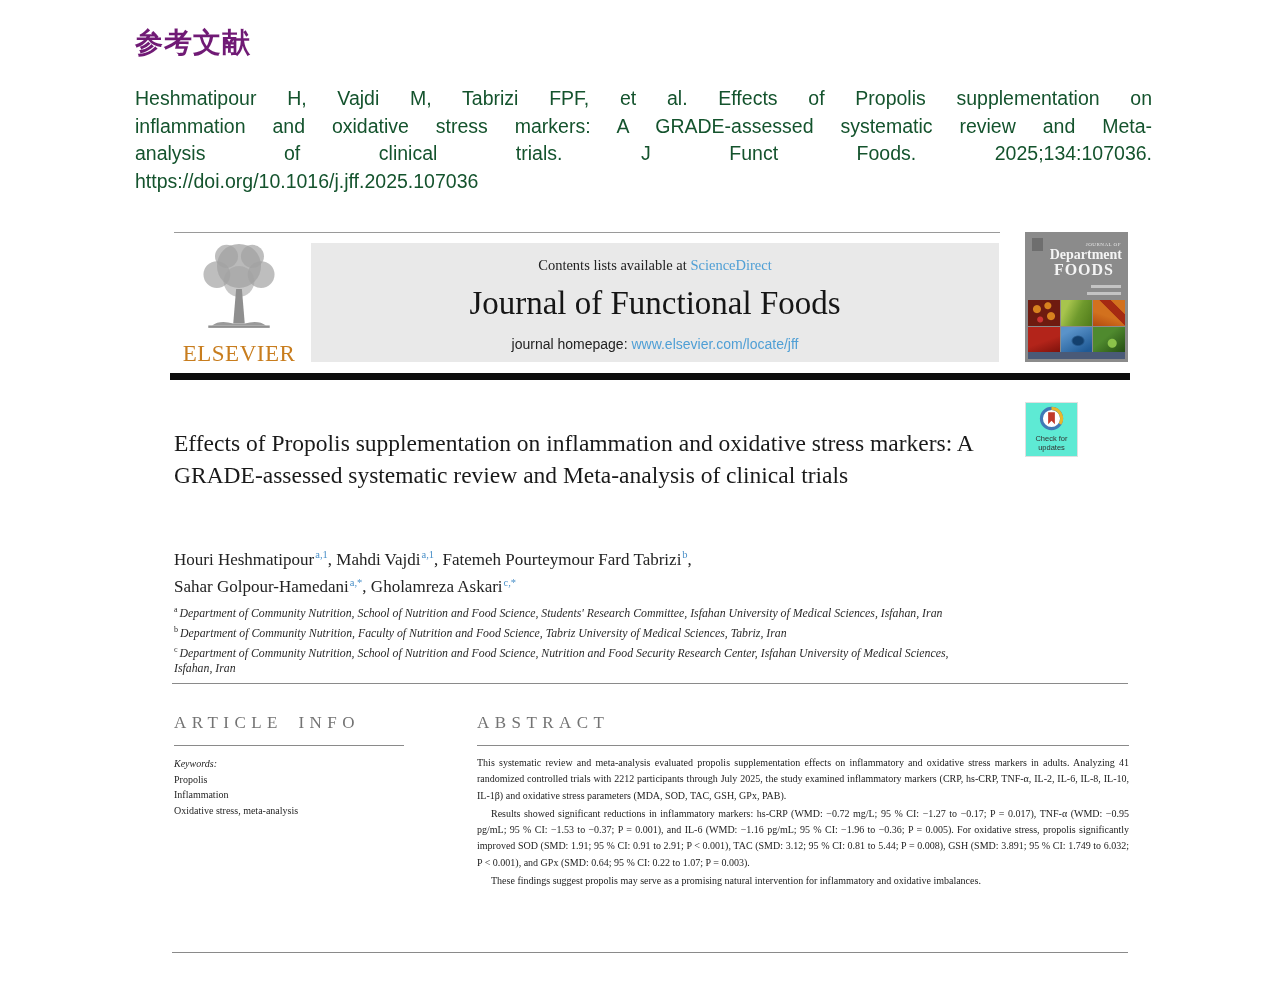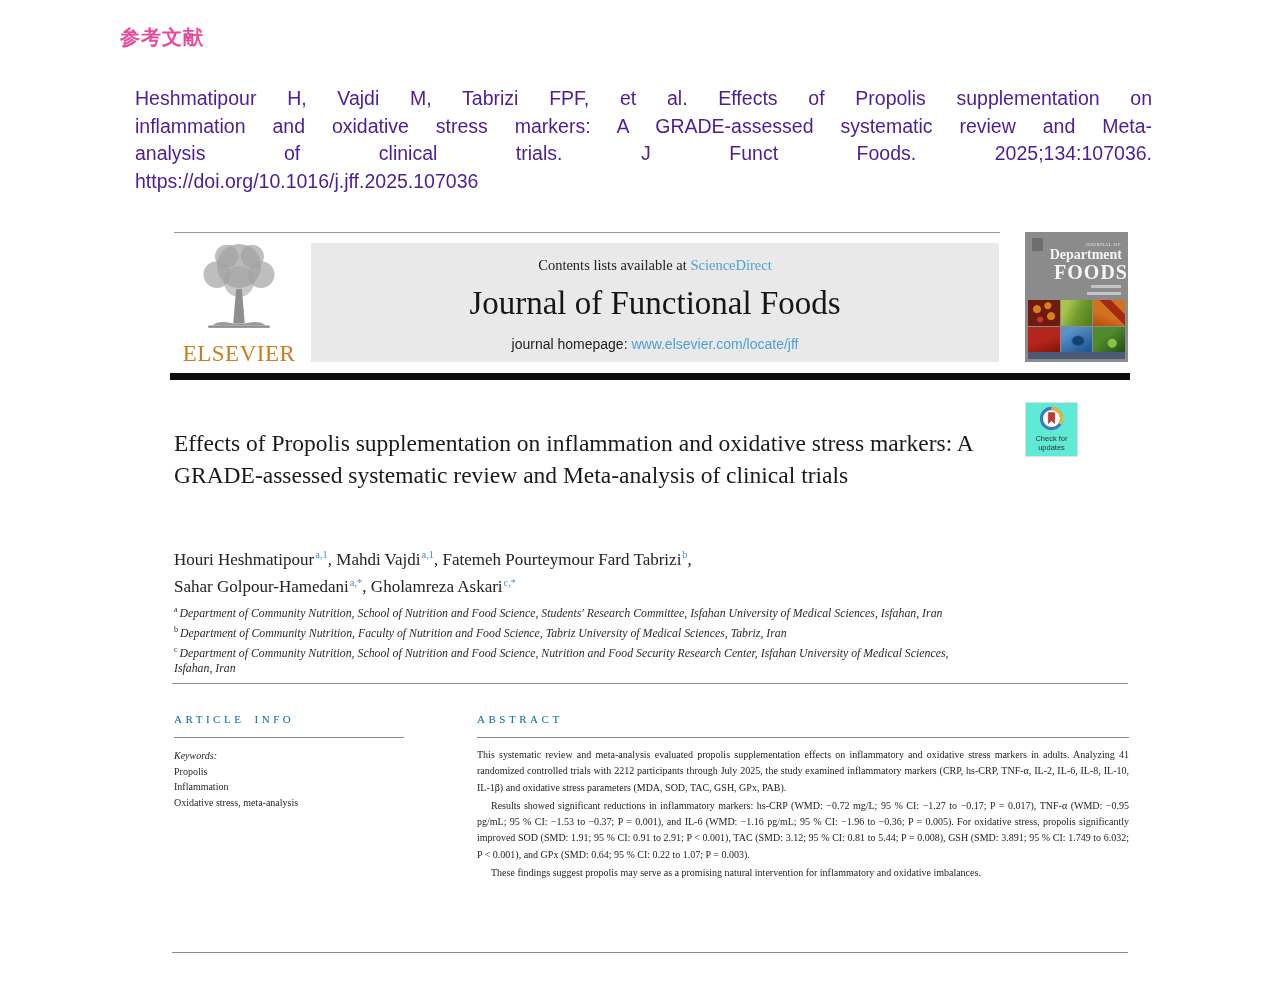--- a/index.html
+++ b/index.html
@@ -1,23 +1,23 @@
 <!DOCTYPE html>
 <html><head>
 <meta charset="utf-8">
 <style>
   * { box-sizing: border-box; margin: 0; padding: 0; }
   html, body { width: 1281px; height: 984px; background: #ffffff; position: relative;
     font-family: "Liberation Sans", sans-serif; overflow: hidden; }
 
   
-  .doc-heading { position: absolute; left: 120px; top: 24px; font-size: 20px;
-    font-weight: 700; color: #ec4899; letter-spacing: 1px; }
+  .doc-heading { position: absolute; left: 135px; top: 24px; font-size: 28px;
+    font-weight: 700; color: #701a75; letter-spacing: 1px; }
   .citation { position: absolute; left: 135px; top: 85px; width: 1017px;
-    font-size: 19.5px; line-height: 27.6px; color: #4c1d95; }
+    font-size: 19.5px; line-height: 27.6px; color: #14532d; }
   .cit-line { text-align: justify; text-align-last: justify; }
   .cit-line.last { text-align: right; text-align-last: left; }
 
   
   .scan { position: absolute; left: 170px; top: 225px; width: 960px; height: 740px;
     background: #fff; color: #1f1f1f; font-family: "Liberation Serif", serif; }
   .rule { position: absolute; height: 1px; background: #9a9a9a; }
   .rule-top { left: 4px; top: 7px; width: 826px; }
   .rule-mid { left: 2px; top: 458px; width: 956px; background: #8a8a8a; }
   .rule-bottom { left: 2px; top: 727px; width: 956px; background: #8a8a8a; }
@@ -37,21 +37,21 @@
 
   
   .cover { position: absolute; left: 855px; top: 7px; width: 103px; height: 130px;
     background: #8b8b8b; overflow: hidden; }
   .cover-mark { position: absolute; left: 7px; top: 6px; width: 11px; height: 13px;
     background: #6e6e6e; }
   .cover-series { position: absolute; right: 7px; top: 10px; font-size: 5px;
     color: #e8e8e8; letter-spacing: 0.5px; }
   .cover-title1 { position: absolute; right: 6px; top: 15px; font-size: 14px;
     font-weight: 700; color: #f4f4f4; }
-  .cover-title2 { position: absolute; right: 0; top: 29px; font-size: 20px;
+  .cover-title2 { position: absolute; right: 14px; top: 29px; font-size: 16px;
     font-weight: 700; letter-spacing: 1px; color: #f4f4f4; }
   .cover-ed1, .cover-ed2 { position: absolute; right: 7px; height: 3px;
     background: #c4c4c4; }
   .cover-ed1 { top: 53px; width: 30px; }
   .cover-ed2 { top: 60px; width: 34px; }
   .cover-grid { position: absolute; left: 3px; top: 68px; width: 97px; height: 52px;
     display: grid; grid-template-columns: 1fr 1fr 1fr; grid-template-rows: 1fr 1fr;
     gap: 1px; }
   .tile { width: 100%; height: 100%; }
   .t1 { background-color: #6e1b10;
@@ -85,21 +85,21 @@
   .authors { position: absolute; left: 4px; top: 318px; width: 725px;
     font-size: 17px; line-height: 23px; color: #222; }
   .authors sup { font-size: 10.5px; color: #4a90c8; margin-left: 1px; }
   .affils { position: absolute; left: 4px; top: 377px; width: 956px;
     font-size: 11.8px; line-height: 15.9px; font-style: italic; color: #2a2a2a; }
   .affils sup { font-size: 8px; font-style: normal; margin-right: 2px; }
 
   
   .info-col { position: absolute; left: 4px; top: 488px; width: 230px; }
   .abs-col { position: absolute; left: 307px; top: 488px; width: 652px; }
-  .sec-header { font-size: 11px; color: #0369a1; letter-spacing: 0.32em;
+  .sec-header { font-size: 17px; color: #737373; letter-spacing: 0.32em;
     word-spacing: 0.35em; }
   .sec-rule { margin-top: 12px; height: 1px; background: #8a8a8a; }
   .keywords { margin-top: 10px; font-size: 10px; line-height: 15.5px; color: #1f1f1f; }
   .kw-label { font-style: italic; }
   .abstract-body { margin-top: 9px; font-size: 10px; line-height: 16.3px;
     color: #1c1c1c; text-align: justify; }
   .abstract-body p + p { text-indent: 1.4em; margin-top: 2px; }
 </style>
 </head>
 <body>

